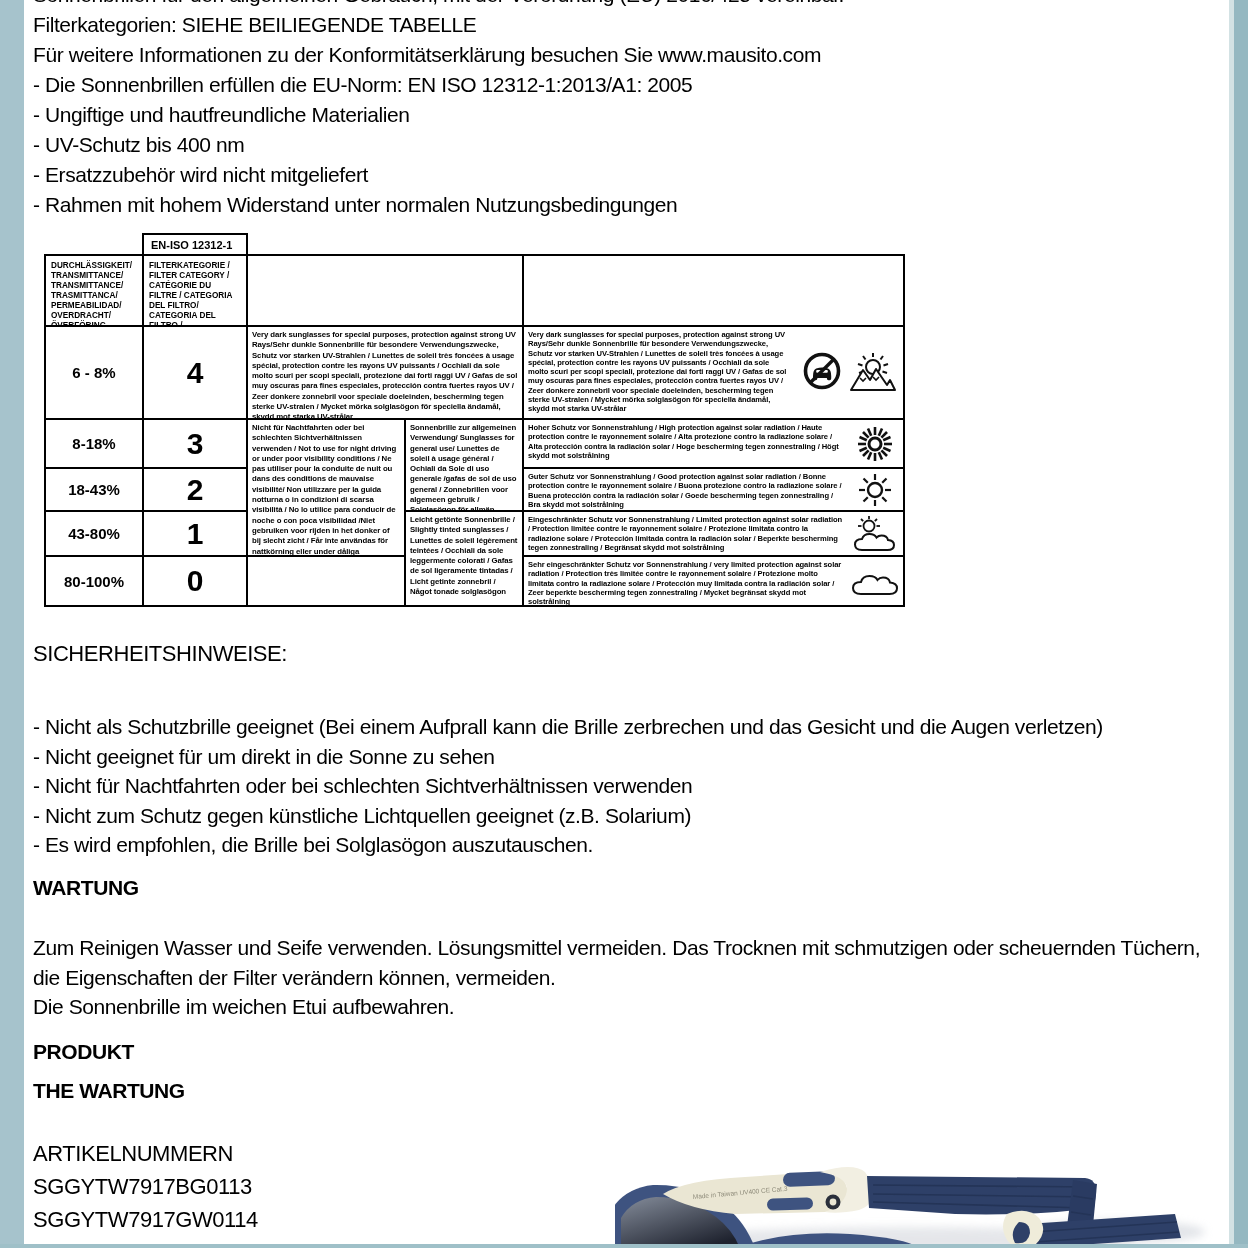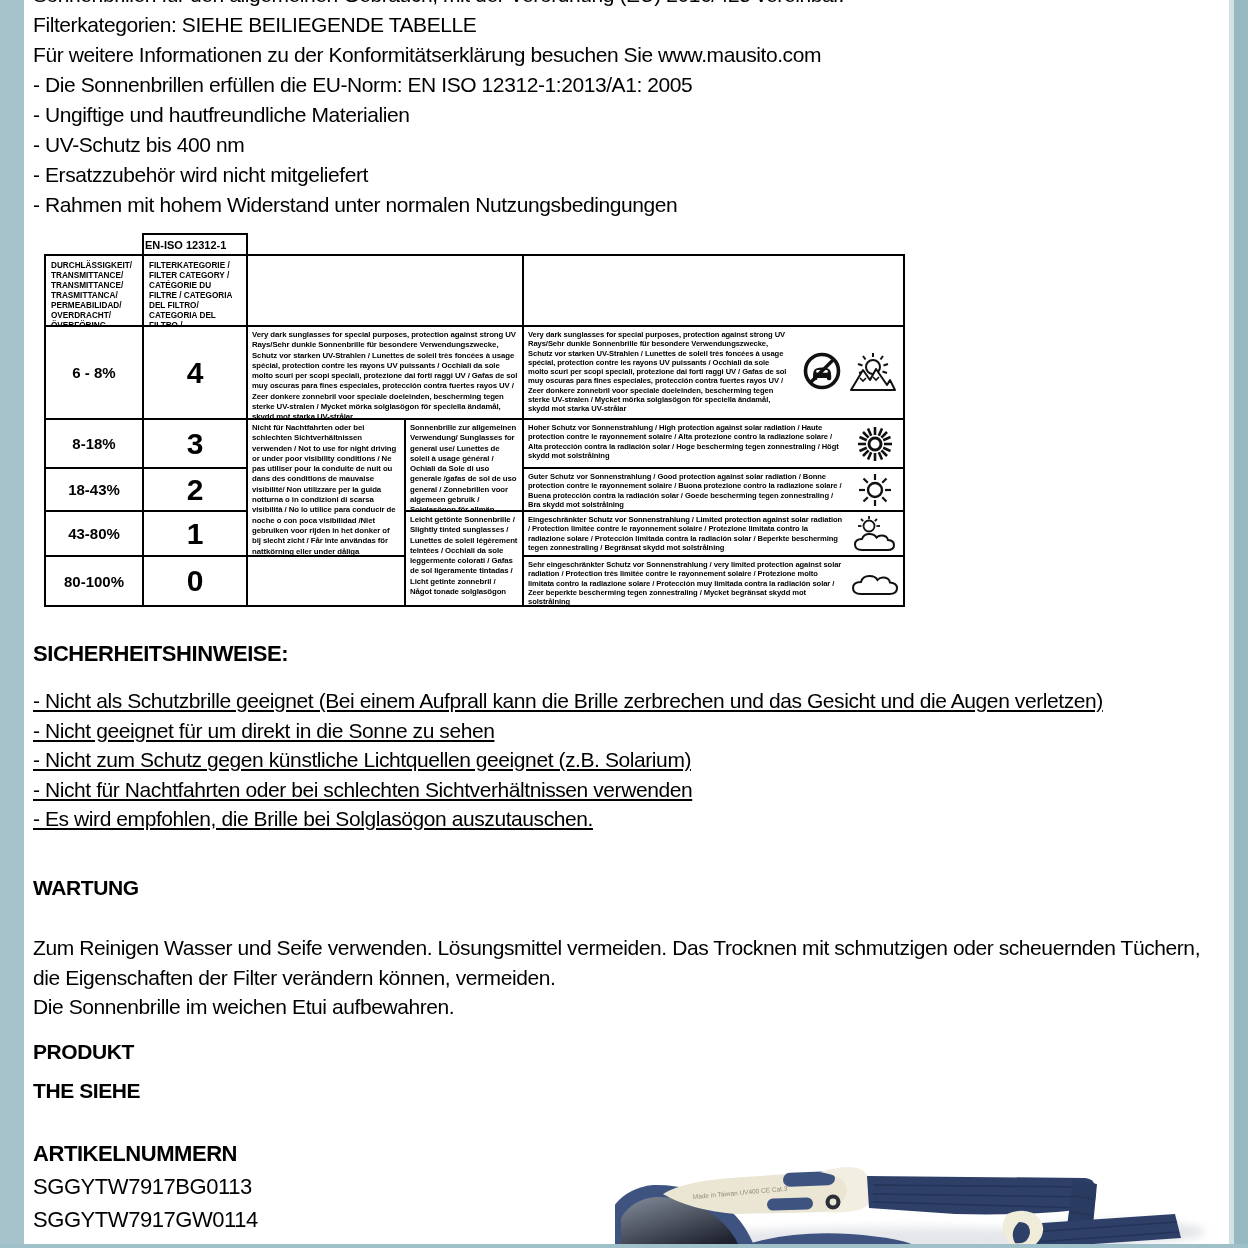--- a/index.html
+++ b/index.html
@@ -15,41 +15,41 @@
   .pb-bottom{left:0;top:1244px;width:1248px;height:4px;background:#9fc0c8;}
 
   
   .intro{position:absolute;left:33px;top:-20px;font-size:21px;line-height:30px;
          letter-spacing:-0.02em;white-space:nowrap;}
 
   
   .table-wrap{position:absolute;left:44px;top:233px;}
   .eniso{position:absolute;left:98px;top:0;width:106px;height:24px;border:2px solid #000;
          box-sizing:border-box;background:#fff;font-weight:bold;font-size:11px;
-         line-height:20px;padding-left:1px;}
+         line-height:20px;padding-left:7px;}
   .grid{position:absolute;left:0;top:21px;display:grid;
         grid-template-columns:98px 104px 158px 118px 381px;
         grid-template-rows:71px 93px 49px 43px 45px 50px;
         border-left:2.5px solid #000;border-top:2.5px solid #000;background:#a16207;}
   .cell{border-right:2.5px solid #000;border-bottom:2.5px solid #000;box-sizing:border-box;
         overflow:hidden;background:#fff;}
   .c-head{font-weight:bold;font-size:8.2px;line-height:10px;padding:5px 5px;}
   .c-trans{display:flex;align-items:center;justify-content:center;font-weight:bold;font-size:15px;}
   .c-cat{display:flex;align-items:center;justify-content:center;font-weight:bold;font-size:30px;}
   .c-small{font-weight:bold;font-size:7.8px;line-height:10.3px;padding:3px 4px;letter-spacing:-0.01em;}
   .c-prot{display:flex;font-weight:bold;font-size:7.6px;line-height:9.3px;letter-spacing:-0.01em;}
   .c-prot .txt{flex:1;padding:3px 4px;}
   .c-prot .ico{width:56px;display:flex;align-items:center;justify-content:center;flex:none;}
   .c-prot .ico2{width:108px;display:flex;align-items:center;justify-content:center;gap:5px;flex:none;}
 
   
-  .h1{position:absolute;left:33px;font-weight:bold;font-size:22px;letter-spacing:-0.02em;text-align:center;}
+  .h1{position:absolute;left:33px;font-weight:normal;font-size:22px;letter-spacing:-0.02em;text-align:center;}
   .h2{position:absolute;left:33px;font-weight:bold;font-size:21px;letter-spacing:-0.02em;}
   .body-block{position:absolute;left:33px;font-size:21px;line-height:29.5px;letter-spacing:-0.02em;}
-  .safety-list{top:686px;width:1120px;text-decoration:underline;}
+  .safety-list{top:712px;width:1120px;}
   .wartung-text{top:933px;width:1180px;}
   .artikel-list{top:1170px;font-size:22px;line-height:33px;}
 
   .product-photo{position:absolute;left:615px;top:1152px;width:633px;height:96px;z-index:10;}
 </style>
 </head>
 <body>
 
 <div class="pg-border pb-left"></div>
 <div class="pg-border pb-right-light"></div>
@@ -195,33 +195,33 @@
       </div>
     </div>
 
   </div>
 </div>
 
 <div class="h1" style="top:641px">SICHERHEITSHINWEISE:</div>
 <div class="body-block safety-list">
   <div>- Nicht als Schutzbrille geeignet (Bei einem Aufprall kann die Brille zerbrechen und das Gesicht und die Augen verletzen)</div>
   <div>- Nicht geeignet für um direkt in die Sonne zu sehen</div>
+  <div>- Nicht für Nachtfahrten oder bei schlechten Sichtverhältnissen verwenden</div>
   <div>- Nicht zum Schutz gegen künstliche Lichtquellen geeignet (z.B. Solarium)</div>
-  <div>- Nicht für Nachtfahrten oder bei schlechten Sichtverhältnissen verwenden</div>
   <div>- Es wird empfohlen, die Brille bei Solglasögon auszutauschen.</div>
 </div>
 
 <div class="h2" style="top:876px">WARTUNG</div>
 <div class="body-block wartung-text">
   <div>Zum Reinigen Wasser und Seife verwenden. Lösungsmittel vermeiden. Das Trocknen mit schmutzigen oder scheuernden Tüchern, die Eigenschaften der Filter verändern können, vermeiden.</div>
   <div>Die Sonnenbrille im weichen Etui aufbewahren.</div>
 </div>
 
 <div class="h2" style="top:1040px">PRODUKT</div>
-<div class="h2" style="top:1079px">THE SIEHE</div>
+<div class="h2" style="top:1079px">THE WARTUNG</div>
 
 <div class="h1" style="top:1141px">ARTIKELNUMMERN</div>
 <div class="body-block artikel-list">
   <div>SGGYTW7917BG0113</div>
   <div>SGGYTW7917GW0114</div>
   <div>SGGYTW7917PW0115</div>
 </div>
 
 <div class="product-photo">
   <svg width="633" height="96" viewBox="0 0 633 96">

